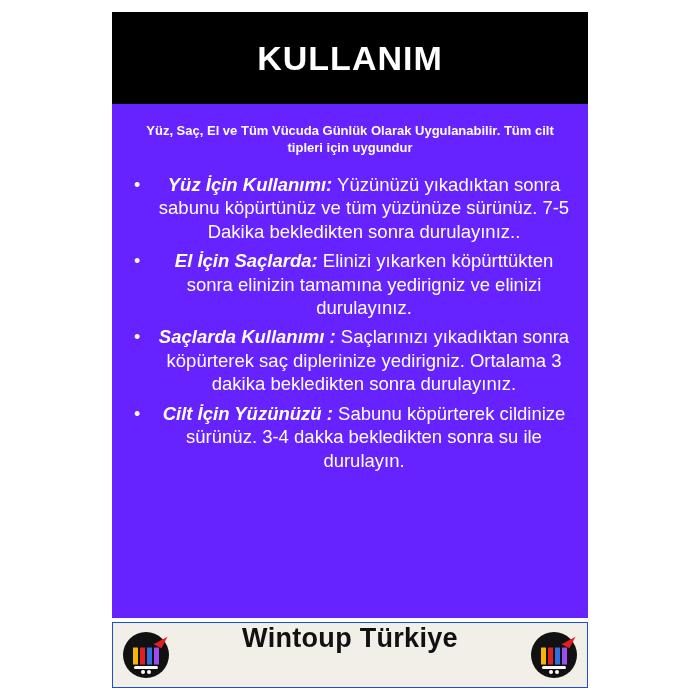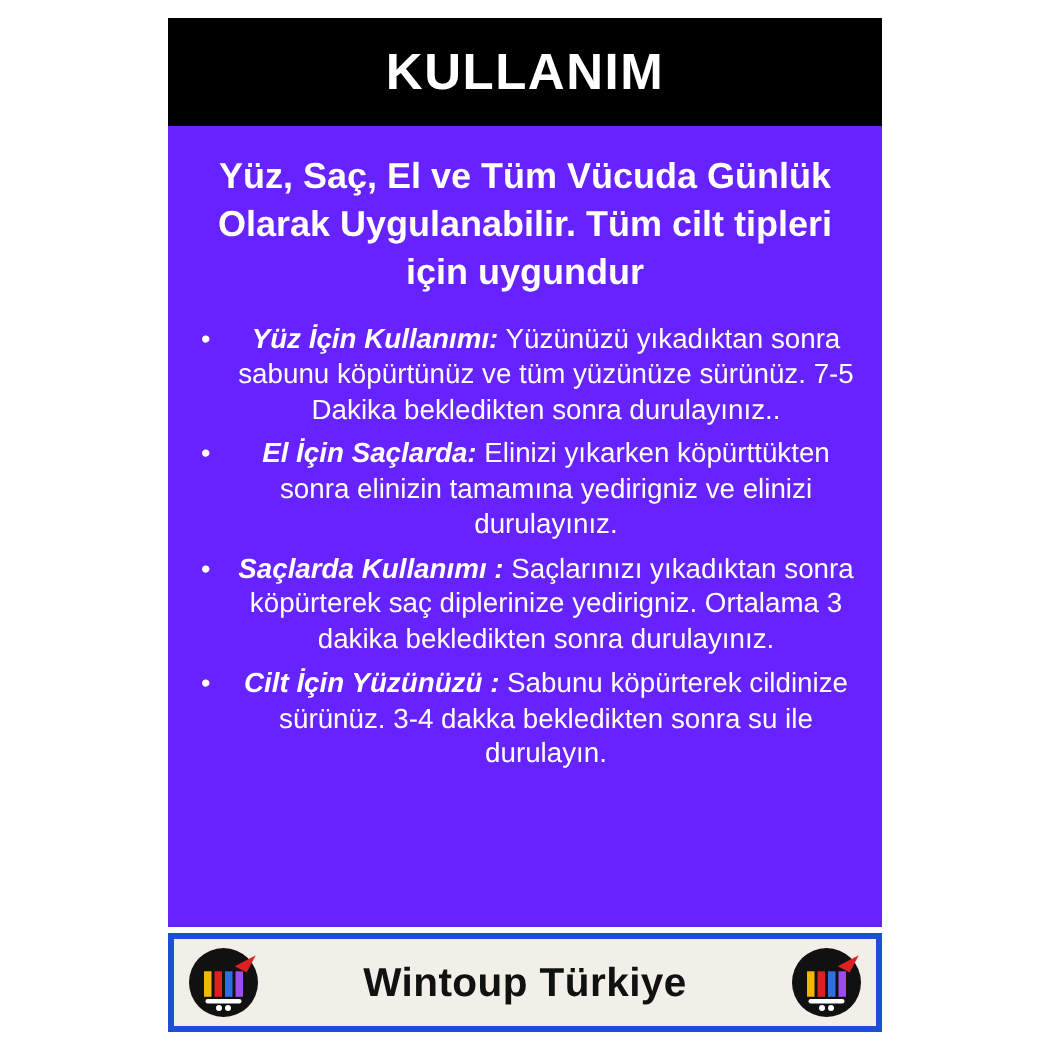--- a/index.html
+++ b/index.html
@@ -28,39 +28,39 @@
     top: 12px;
     width: 476px;
     height: 606px;
     background: #6622ff;
     box-sizing: border-box;
     overflow: hidden;
   }
 
   .card-header {
     width: 100%;
-    height: 72px;
+    height: 92px;
     background: #000000;
     display: flex;
     align-items: center;
     justify-content: center;
     box-sizing: border-box;
   }
   .card-header-title {
     color: #ffffff;
     font-size: 34px;
     font-weight: bold;
     letter-spacing: 1px;
     text-align: center;
     line-height: 1;
   }
 
   .card-subtitle {
     color: #ffffff;
-    font-size: 24px;
+    font-size: 13px;
     font-weight: bold;
     text-align: center;
     line-height: 1.33;
     padding: 18px 22px 6px 22px;
     box-sizing: border-box;
   }
 
   .list {
     list-style: none;
     margin: 0;
@@ -91,24 +91,24 @@
 
   
   .footer {
     position: absolute;
     left: 112px;
     top: 622px;
     width: 476px;
     height: 66px;
     background: #f2efe9;
     display: flex;
-    align-items: center;
+    align-items: flex-start;
     justify-content: space-between;
     box-sizing: border-box;
-    border: 4px solid #1d4ed8;
+    border: 1px solid #1d4ed8;
   }
   .brand-mark {
     width: 66px;
     height: 64px;
     position: relative;
     flex: 0 0 auto;
     display: flex;
     align-items: center;
     justify-content: center;
   }

